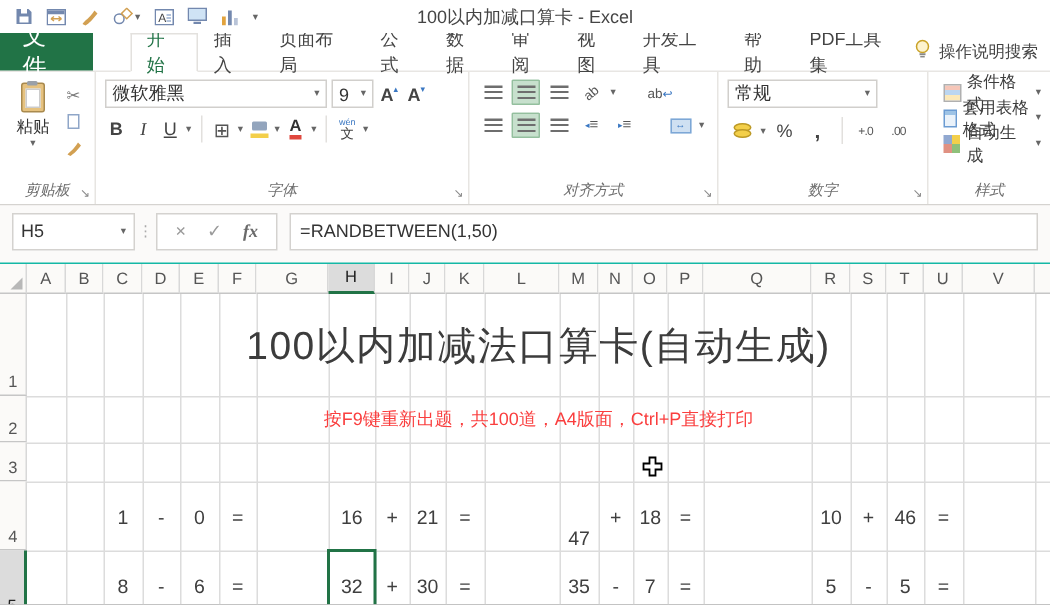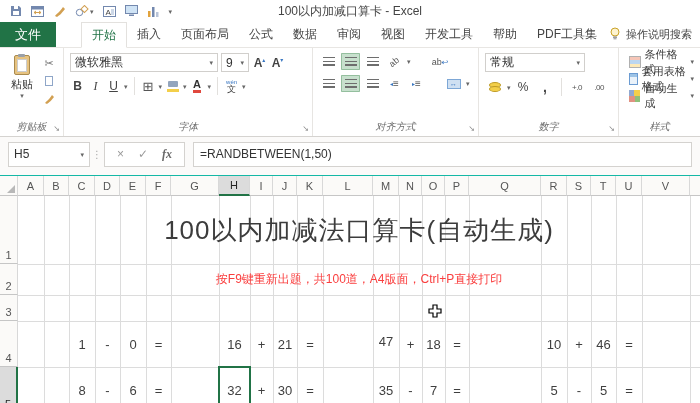--- a/index.html
+++ b/index.html
@@ -10,21 +10,21 @@
   
   .titlebar{position:relative;height:22px;background:#fff;display:flex;align-items:center;}
   .qat{display:flex;align-items:center;gap:9px;margin-left:10px;}
   .qi{display:flex;align-items:center;justify-content:center;height:16px;}
   .qi .dd{margin-left:1px;}
   .win-title{position:absolute;left:0;right:0;text-align:center;font-size:12px;color:#444;pointer-events:none;}
   .dd{font-size:7px;color:#666;line-height:1;}
 
   
   .tabrow{height:26px;background:#fff;display:flex;align-items:stretch;border-bottom:1px solid #e8e6e3;}
-  .tab-file{background:#217346;color:#fff;font-size:13px;padding:0 15px;display:flex;align-items:center;margin-right:2px;}
+  .tab-file{background:#217346;color:#fff;font-size:16px;padding:0 15px;display:flex;align-items:center;margin-right:2px;}
   .tabs{display:flex;margin-left:23px;}
   .tab{font-size:12px;color:#444;padding:0 10px;display:flex;align-items:center;cursor:default;}
   .tab.active{color:#217346;background:#fff;border:1px solid #e3e1de;border-bottom:1px solid #fff;margin-bottom:-1px;}
   .searchzone{margin-left:auto;display:flex;align-items:center;gap:5px;font-size:11px;color:#444;padding-right:8px;white-space:nowrap;}
 
   
   .ribbon{height:89px;background:#fff;border-bottom:1px solid #d5d3d0;display:flex;}
   .grp{position:relative;height:100%;border-right:1px solid #e7e5e2;padding:5px 6px 16px 6px;}
   .glabel{position:absolute;bottom:2px;left:0;right:0;text-align:center;font-size:10px;color:#6e6e6e;font-style:italic;}
   .lnch{position:absolute;right:3px;bottom:3px;font-size:8px;color:#8a8a8a;}
@@ -445,21 +445,21 @@
       <div class="sh-title" style="left: 18px; top: 20px; right: 0px; height: 68px;">100以内加减法口算卡(自动生成)</div>
       <div class="sh-sub" style="left: 18px; top: 88px; right: 0px; height: 31px;">按F9键重新出题，共100道，A4版面，Ctrl+P直接打印</div>
       <div class="cell" style="left: 69px; top: 145px; width: 26px; height: 46px;">1</div>
       <div class="cell" style="left: 95px; top: 145px; width: 25px; height: 46px;">-</div>
       <div class="cell" style="left: 120px; top: 145px; width: 26px; height: 46px;">0</div>
       <div class="cell" style="left: 146px; top: 145px; width: 25px; height: 46px;">=</div>
       <div class="cell" style="left: 219px; top: 145px; width: 31px; height: 46px;">16</div>
       <div class="cell" style="left: 250px; top: 145px; width: 23px; height: 46px;">+</div>
       <div class="cell" style="left: 273px; top: 145px; width: 24px; height: 46px;">21</div>
       <div class="cell" style="left: 297px; top: 145px; width: 26px; height: 46px;">=</div>
-      <div class="cell" style="left: 373px; top: 142px; width: 26px; height: 46px;">47</div>
+      <div class="cell" style="left: 373px; top: 159px; width: 26px; height: 46px;">47</div>
       <div class="cell" style="left: 399px; top: 145px; width: 23px; height: 46px;">+</div>
       <div class="cell" style="left: 422px; top: 145px; width: 23px; height: 46px;">18</div>
       <div class="cell" style="left: 445px; top: 145px; width: 24px; height: 46px;">=</div>
       <div class="cell" style="left: 541px; top: 145px; width: 26px; height: 46px;">10</div>
       <div class="cell" style="left: 567px; top: 145px; width: 24px; height: 46px;">+</div>
       <div class="cell" style="left: 591px; top: 145px; width: 25px; height: 46px;">46</div>
       <div class="cell" style="left: 616px; top: 145px; width: 26px; height: 46px;">=</div>
       <div class="cell" style="left: 69px; top: 191px; width: 26px; height: 46px;">8</div>
       <div class="cell" style="left: 95px; top: 191px; width: 25px; height: 46px;">-</div>
       <div class="cell" style="left: 120px; top: 191px; width: 26px; height: 46px;">6</div>

